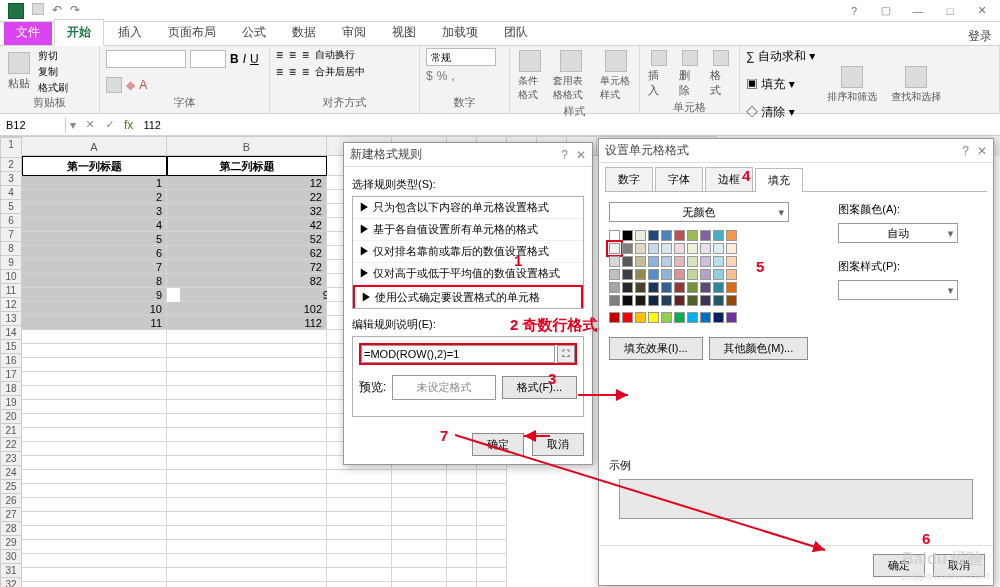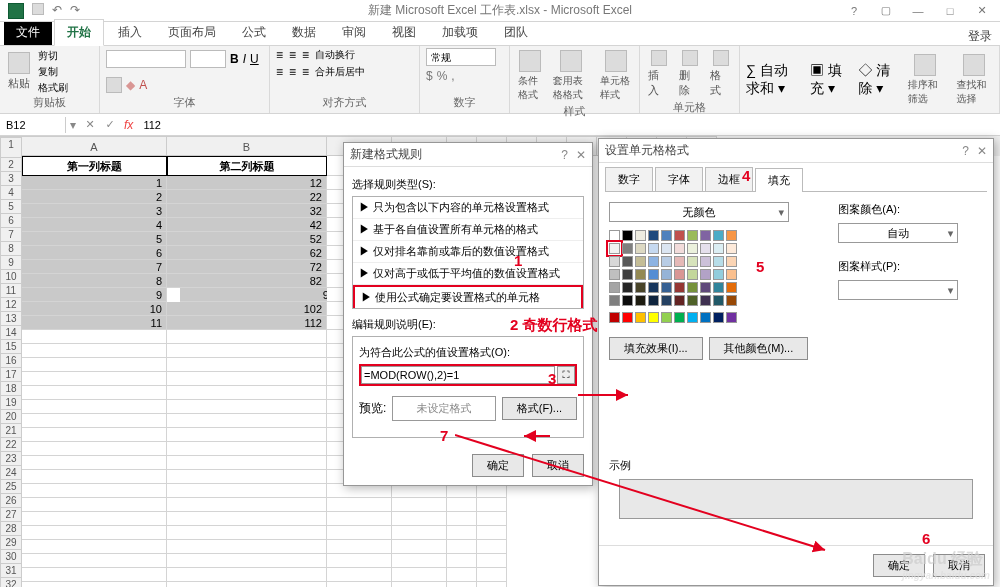--- a/index.html
+++ b/index.html
@@ -4,34 +4,34 @@
 <style>
   *{box-sizing:border-box;margin:0;padding:0;font-family:"Microsoft YaHei",SimSun,Arial,sans-serif}
   body{background:#fff;width:1000px;height:587px;overflow:hidden;font-size:12px;position:relative}
   .titlebar{height:22px;background:#fff;border-bottom:1px solid #d4d4d4;display:flex;align-items:center;position:relative;color:#777}
   .titlebar-left{display:flex;gap:8px;padding-left:8px}
   .titlebar-center{position:absolute;left:50%;transform:translateX(-50%);font-size:12px}
   .titlebar-right{position:absolute;right:4px;display:flex;gap:4px;align-items:center}
   .win-btn{width:28px;height:18px;display:flex;align-items:center;justify-content:center;font-size:11px;color:#777}
   .ribbon-tabs{height:24px;display:flex;align-items:end;background:#fff;border-bottom:1px solid #d4d4d4;padding-left:4px;gap:2px}
   .rtab{padding:4px 12px;color:#444;font-size:12px;cursor:pointer}
-  .rtab.file{background:#000000;color:#fff}
+  .rtab.file{background:#d946ef;color:#fff}
   .rtab.active{background:#fff;border:1px solid #d4d4d4;border-bottom:1px solid #fff;position:relative;top:1px;color:#217346;font-weight:bold}
   .login{margin-left:auto;padding-right:8px;color:#444;font-size:12px}
   .ribbon{height:68px;background:#f3f3f3;border-bottom:1px solid #d4d4d4;display:flex}
   .rgroup{border-right:1px solid #d9d9d9;padding:2px 6px;display:flex;flex-direction:column;justify-content:space-between;min-width:60px}
   .rgroup-body{display:flex;align-items:center;gap:6px;flex:1}
   .rgroup-label{text-align:center;font-size:11px;color:#666;padding-bottom:1px}
   .rbtn{display:flex;flex-direction:column;align-items:center;gap:2px;color:#555;font-size:11px;padding:2px}
   .ico{width:16px;height:16px;background:#dcdcdc;border:1px solid #bbb;display:inline-block}
   .ico.big{width:22px;height:22px}
   .formula-bar{height:22px;border-bottom:1px solid #d4d4d4;display:flex;align-items:center}
   .namebox{width:66px;border-right:1px solid #ccc;padding:2px 6px;font-size:11px}
   .fb-btn{width:20px;text-align:center;color:#888;font-size:11px}
-  .fx{font-style:italic;color:#ef4444;padding:0 4px}
+  .fx{color:#4d7c0f;padding:0 4px}
   .formula-val{flex:1;padding:2px 6px;font-size:11px}
   .grid-area{display:flex;height:calc(587px - 22px - 24px - 68px - 22px);position:relative}
   .rowhdrs{width:22px;background:#f0f0f0}
   .colhdrs{height:20px;display:flex;background:#f0f0f0}
   .corner{width:22px;height:20px;background:#f0f0f0;border:1px solid #ccc}
   .ch{border:1px solid #ccc;border-left:none;height:20px;text-align:center;font-size:11px;color:#555;line-height:20px}
   .rh{height:14px;border:1px solid #ccc;border-top:none;text-align:center;font-size:10px;color:#555;line-height:14px}
   .cells{position:relative}
   .cell{position:absolute;border-right:1px solid #d4d4d4;border-bottom:1px solid #d4d4d4;font-size:11px;padding:0 4px;display:flex;align-items:center;height:14px;background:#fff}
   .cell.sel{background:#c9c9c9}
@@ -76,21 +76,20 @@
 </head>
 <body>
 
 <div class="titlebar">
   <div class="titlebar-left">
     <span class="ico" style="background:#217346;border-color:#0e5a33"></span>
     <span class="ico" style="width:12px;height:12px"></span>
     <span>↶</span>
     <span>↷</span>
   </div>
-  <div class="titlebar-center">新建 Microsoft Excel 工作表.xlsx - Microsoft Excel</div>
   <div class="titlebar-right">
     <span class="win-btn">?</span>
     <span class="win-btn">▢</span>
     <span class="win-btn">—</span>
     <span class="win-btn">□</span>
     <span class="win-btn">✕</span>
   </div>
 </div>
 
 <div class="ribbon-tabs">
@@ -192,21 +191,21 @@
         </div>
       <div class="rbtn">
           <span class="ico"></span>
           <span>格式</span>
         </div>
     </div>
     <div class="rgroup-label">单元格</div>
   </div>
   <div class="rgroup" style="flex:1">
     <div class="rgroup-body" style="gap:10px">
-      <div style="display:flex;flex-direction:row;gap:11px;font-size:14px">
+      <div style="display:flex;flex-direction:column;gap:11px;font-size:12px">
         <span>∑ <span>自动求和</span> ▾</span>
         <span>▣ <span>填充</span> ▾</span>
         <span>◇ <span>清除</span> ▾</span>
       </div>
       <div class="rbtn">
           <span class="ico big"></span>
           <span style="font-size:10px">排序和筛选</span>
         </div>
       <div class="rbtn">
           <span class="ico big"></span>
@@ -480,21 +479,20 @@
     <div class="rule-lbl">选择规则类型(S):</div>
     <div class="rule-list">
       <div class="rule-item">▶ 只为包含以下内容的单元格设置格式</div>
       <div class="rule-item">▶ 基于各自值设置所有单元格的格式</div>
       <div class="rule-item">▶ 仅对排名靠前或靠后的数值设置格式</div>
       <div class="rule-item">▶ 仅对高于或低于平均值的数值设置格式</div>
       <div class="rule-item redbox">▶ 使用公式确定要设置格式的单元格</div>
     </div>
     <div class="rule-lbl">编辑规则说明(E):</div>
     <div style="border:1px solid #b0b0b0;padding:6px">
-      <div class="rule-lbl">为符合此公式的值设置格式(O):</div>
       <div class="formula-inp redbox">
         <input value="=MOD(ROW(),2)=1" style="">
         <div class="ref-btn">⛶</div>
       </div>
       <div class="preview-row">
         <span>预览:</span>
         <div class="preview-box">未设定格式</div>
         <button class="btn redbox">格式(F)...</button>
       </div>
     </div>

